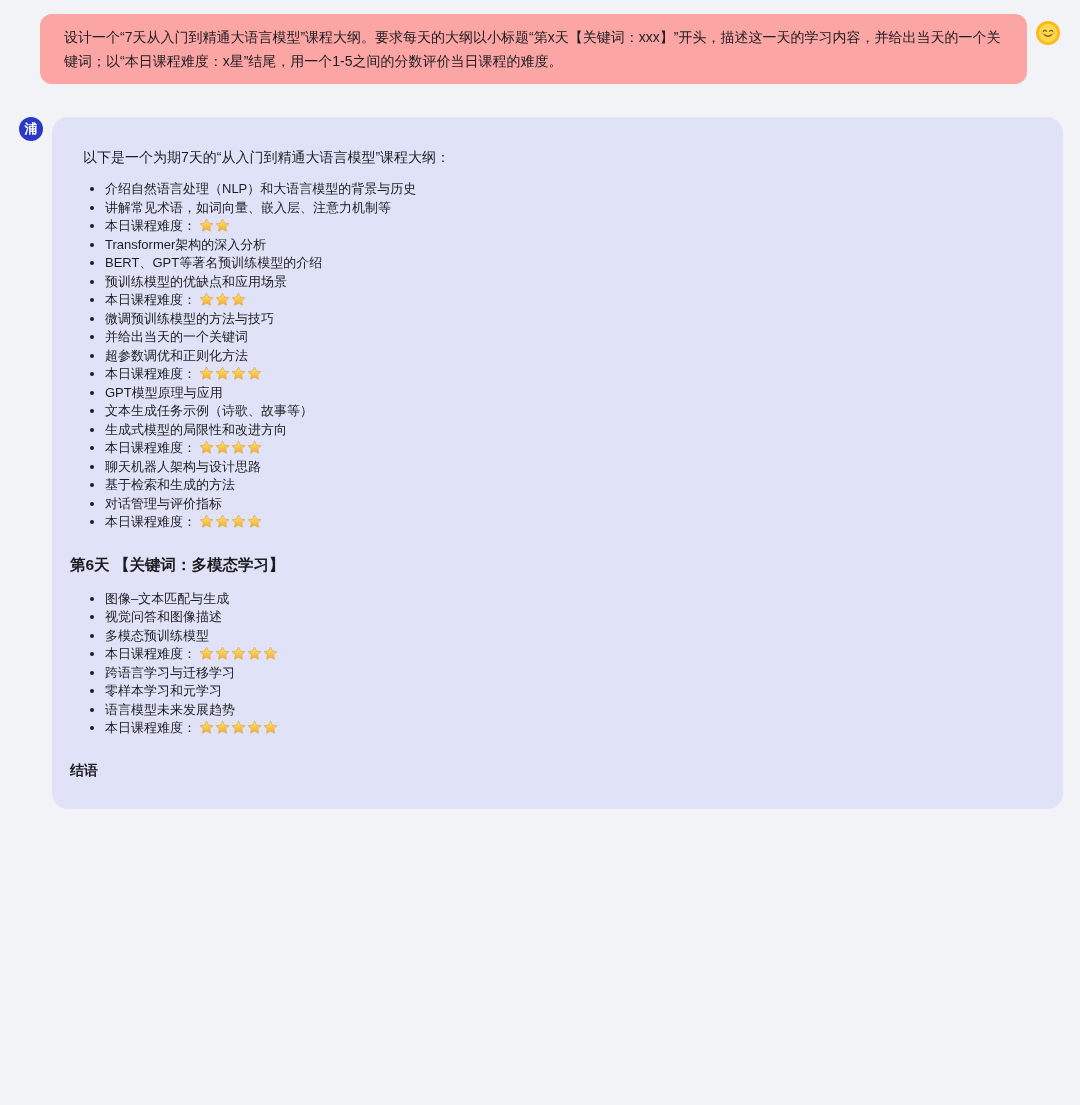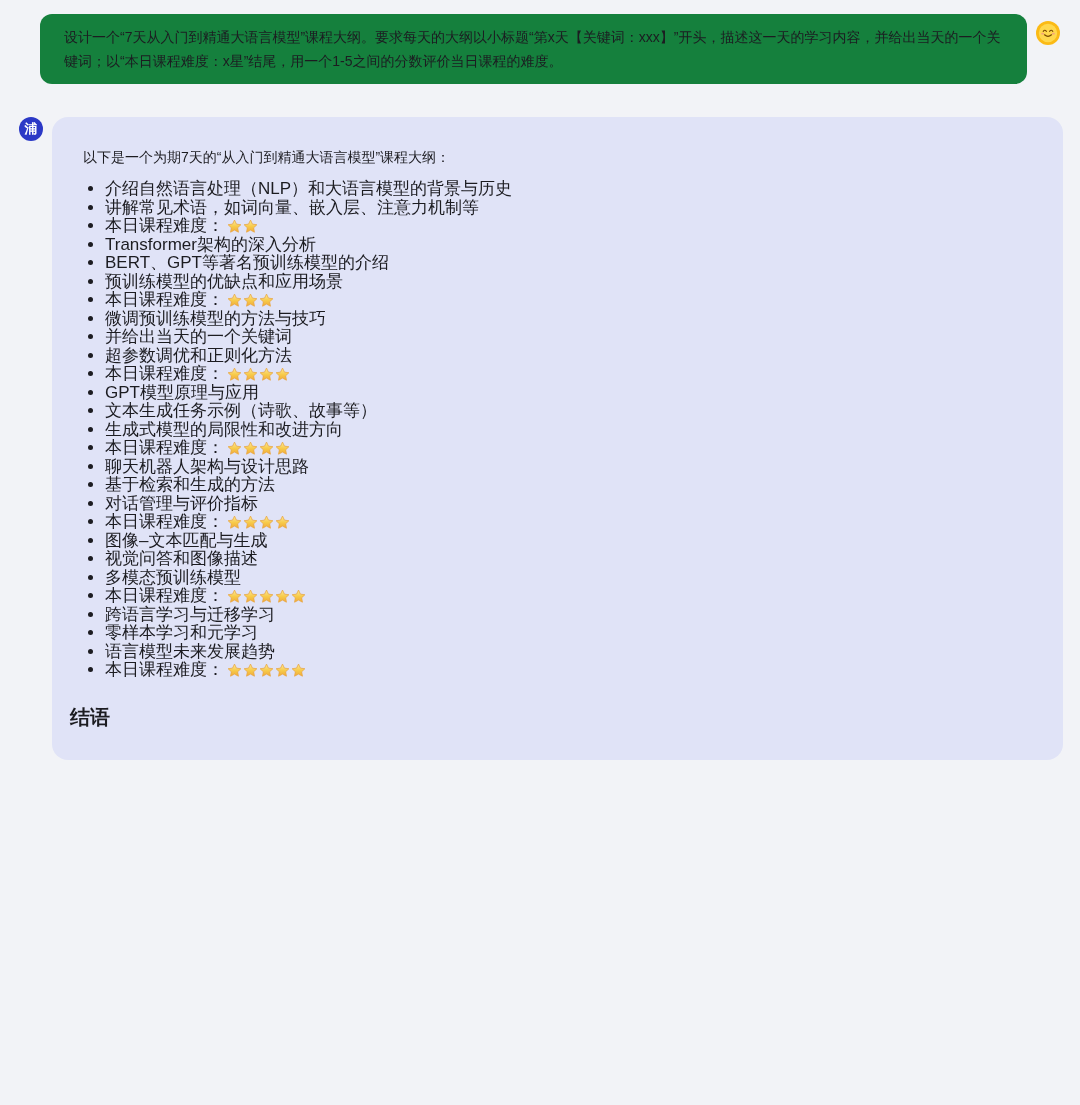--- a/index.html
+++ b/index.html
@@ -9,44 +9,44 @@
     background: #f2f3f7;
     font-family: "Liberation Sans", sans-serif;
     color: #1c1c21;
     overflow: hidden;
   }
   .avatar { width: 24px; height: 24px; border-radius: 50%; flex-shrink: 0; }
 
   
   .user-row { display: flex; align-items: flex-start; padding: 14px 20px 0 40px; gap: 9px; }
   .user-bubble {
-    flex: 1; background: #15803d; border-radius: 12px;
+    flex: 1; background: #fca5a5; border-radius: 12px;
     padding: 11px 24px; font-size: 14px; line-height: 24px;
   }
   .user-bubble p { margin: 0; }
   .user-avatar { margin-top: 7px; }
 
   
   .ai-row { display: flex; align-items: flex-start; padding: 33px 17px 0 19px; gap: 9px; }
   .ai-avatar {
     background: #2b38c6; color: #fff; display: flex;
     align-items: center; justify-content: center;
     font-size: 13px; font-weight: bold;
   }
   .ai-bubble {
     flex: 1; background: #e0e3f7; border-radius: 16px;
     padding: 17px 22px 15px 18px; font-size: 14px;
   }
   .intro { margin: 13px; line-height: 20px; }
   .day h3 { font-size: 15.5px; margin: 23px 0 14px; font-weight: bold; }
   .day ul { margin: 0; padding-left: 35px; list-style: disc; }
-  .day li { font-size: 17px; line-height: 18.5px; }
+  .day li { font-size: 13px; line-height: 18.5px; }
   .stars { display: inline-flex; gap: 1px; vertical-align: -3px; margin-left: 3px; }
   .stars svg { width: 15px; height: 15px; }
-  .conclusion-title { font-size: 20px; margin: 24px 0 14px; font-weight: bold; }
+  .conclusion-title { font-size: 14px; margin: 24px 0 14px; font-weight: bold; }
 </style>
 </head>
 <body>
 
 <svg width="0" height="0" style="position:absolute" aria-hidden="true">
   <defs>
     <linearGradient id="starG" x1="0" y1="0" x2="0" y2="1">
       <stop offset="0" stop-color="#fdeb96"></stop>
       <stop offset="0.55" stop-color="#f7c948"></stop>
       <stop offset="1" stop-color="#f0ab3c"></stop>
@@ -172,20 +172,21 @@
                 <path d="M9 1.3l2.35 4.85 5.3.72-3.87 3.7.95 5.28L9 13.3l-4.73 2.55.95-5.28-3.87-3.7 5.3-.72z" fill="url(#starG)" stroke="#e8a33e" stroke-width="0.9" stroke-linejoin="round"></path>
               </svg>
               <svg viewBox="0 0 18 18">
                 <path d="M9 1.3l2.35 4.85 5.3.72-3.87 3.7.95 5.28L9 13.3l-4.73 2.55.95-5.28-3.87-3.7 5.3-.72z" fill="url(#starG)" stroke="#e8a33e" stroke-width="0.9" stroke-linejoin="round"></path>
               </svg>
             </span></li>
       </ul>
     </section>
 
     <section class="day">
+      <h3>第6天 【关键词：多模态学习】</h3>
       <ul>
         <li>图像–文本匹配与生成</li>
         <li>视觉问答和图像描述</li>
         <li>多模态预训练模型</li>
         <li><span>本日课程难度：</span><span class="stars">
               <svg viewBox="0 0 18 18">
                 <path d="M9 1.3l2.35 4.85 5.3.72-3.87 3.7.95 5.28L9 13.3l-4.73 2.55.95-5.28-3.87-3.7 5.3-.72z" fill="url(#starG)" stroke="#e8a33e" stroke-width="0.9" stroke-linejoin="round"></path>
               </svg>
               <svg viewBox="0 0 18 18">
                 <path d="M9 1.3l2.35 4.85 5.3.72-3.87 3.7.95 5.28L9 13.3l-4.73 2.55.95-5.28-3.87-3.7 5.3-.72z" fill="url(#starG)" stroke="#e8a33e" stroke-width="0.9" stroke-linejoin="round"></path>

